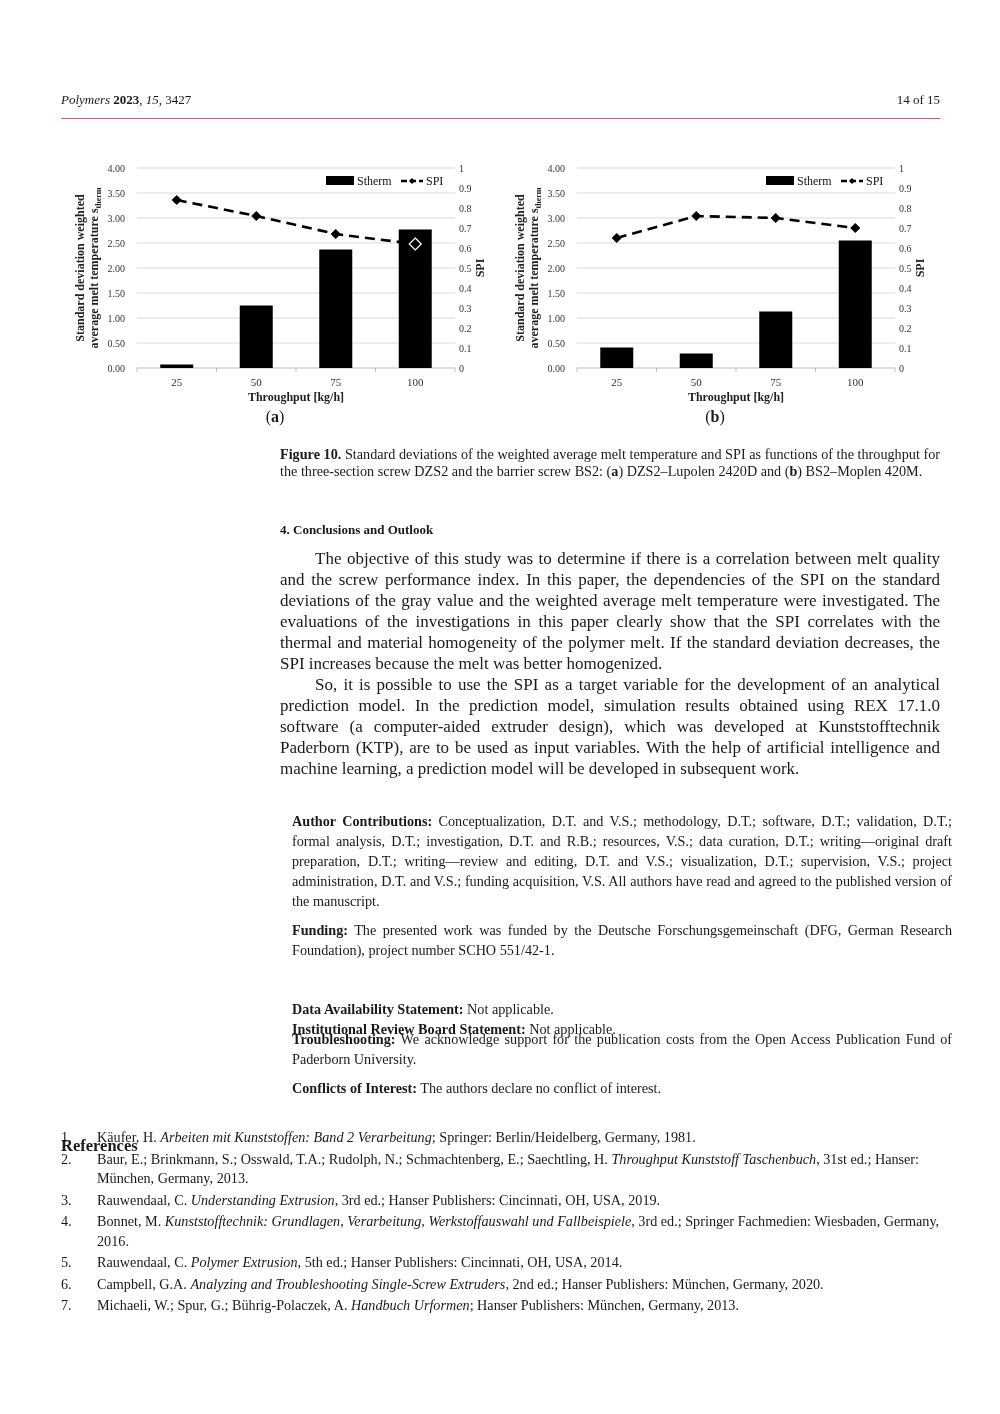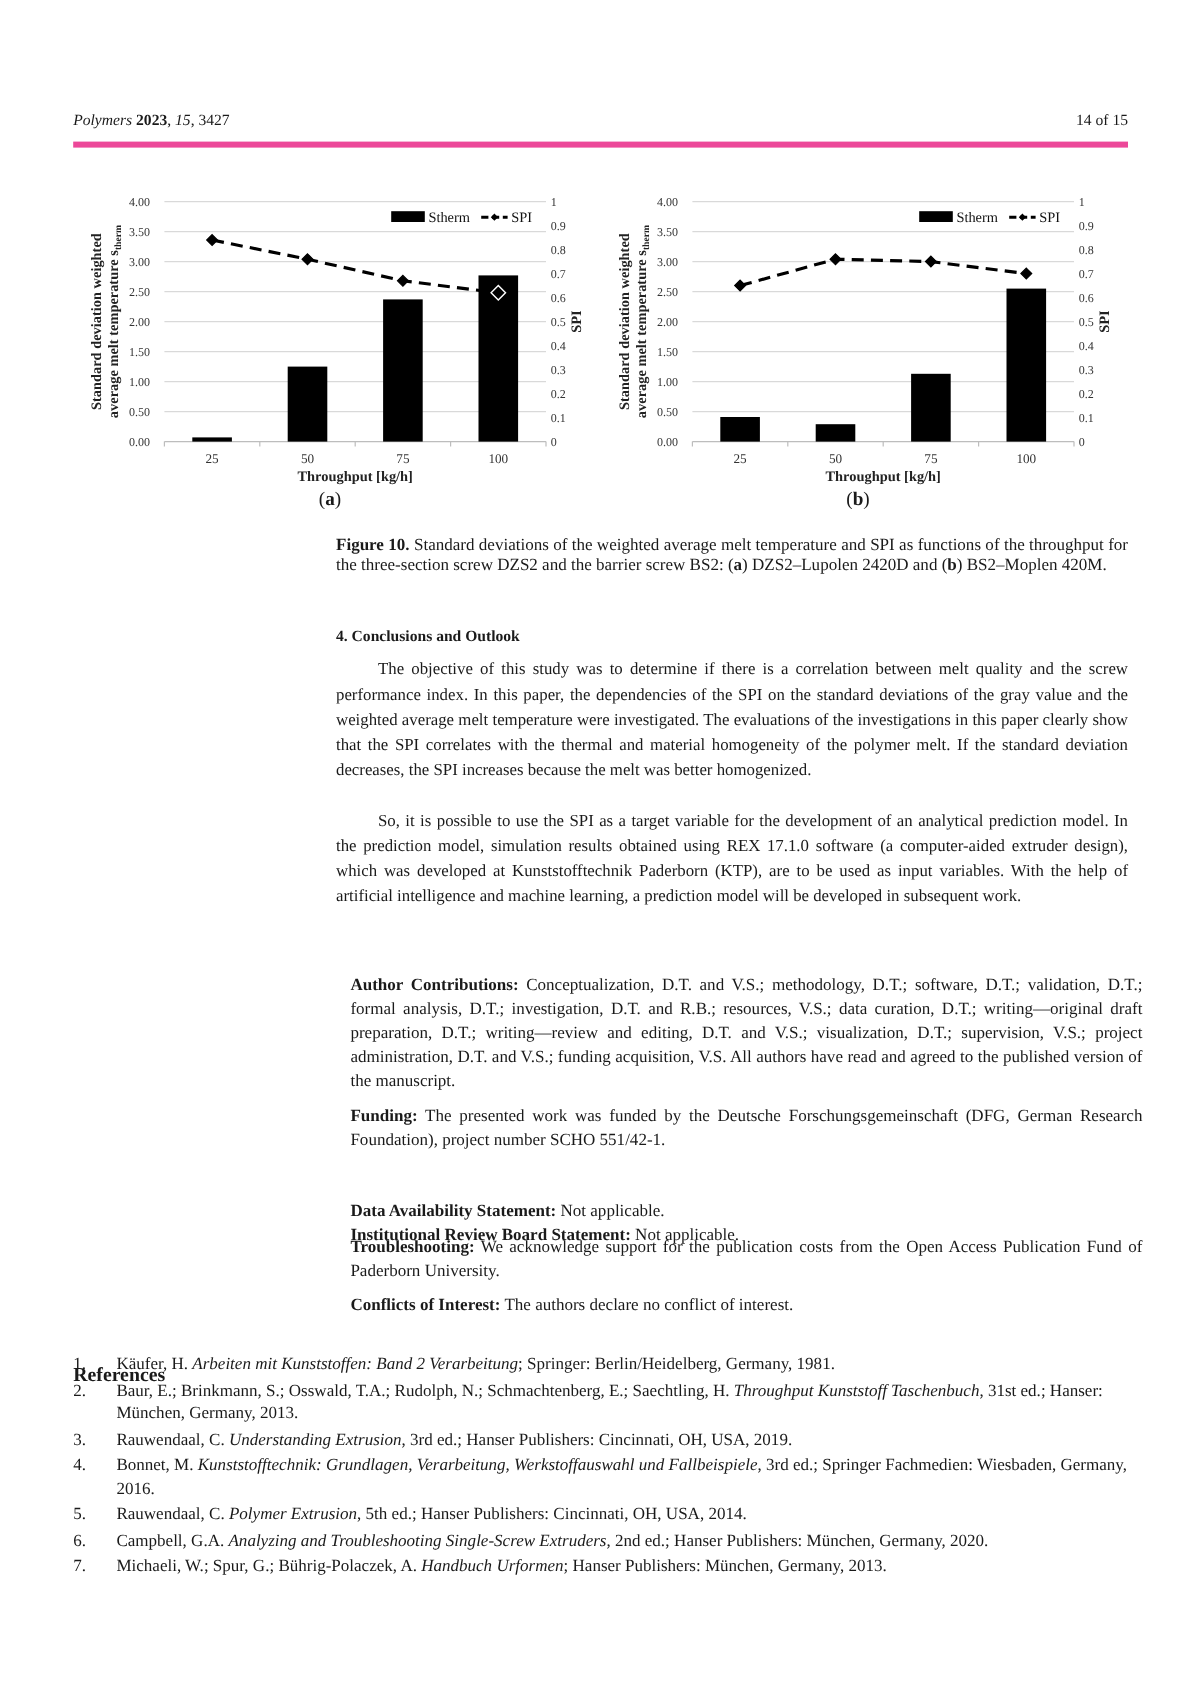--- a/index.html
+++ b/index.html
@@ -1,37 +1,37 @@
 <!DOCTYPE html>
 <html><head>
 <meta charset="utf-8">
 <style>
   html, body { margin: 0; padding: 0; background: #ffffff; }
   body { width: 1000px; height: 1414px; position: relative; font-family: "Liberation Serif", serif; color: #1a1a1a; overflow: hidden; }
-  .header { position: absolute; top: 92px; left: 61px; width: 879px; height: 26px; border-bottom: 5px solid #ec4899; font-size: 13px; }
+  .header { position: absolute; top: 92px; left: 61px; width: 879px; height: 26px; border-bottom: 1px solid #ec4899; font-size: 13px; }
   .header .left { position: absolute; left: 0; top: 0; }
   .header .right { position: absolute; right: 0; top: 0; }
   .header i { font-style: italic; }
   .header b { font-weight: bold; }
 
   .chart { position: absolute; top: 158px; width: 440px; height: 270px; }
   .chart svg { position: absolute; left: 0; top: 0; }
   .chart-a { left: 60px; }
   .chart-b { left: 500px; }
   .chart .tick { font-family: "Liberation Serif", serif; font-size: 10px; fill: #333; }
   .chart .axis-title { font-family: "Liberation Serif", serif; font-size: 12px; font-weight: bold; fill: #222; }
   .chart .legend-text { font-family: "Liberation Serif", serif; font-size: 12px; fill: #111; }
   .sub-label { position: absolute; font-size: 16px; text-align: center; width: 40px; }
   .sub-label b { font-weight: bold; }
 
   .text-col { position: absolute; left: 280px; width: 660px; }
   .caption { top: 446px; font-size: 14.2px; line-height: 17px; text-align: justify; }
   .caption b { font-weight: bold; }
   .section-title { top: 522px; font-size: 13px; font-weight: bold; }
-  .para { font-size: 14px; line-height: 21px; text-align: justify; text-indent: 35px; margin: 0; }
+  .para { font-size: 17px; line-height: 21px; text-align: justify; text-indent: 35px; margin: 0; }
   .para-1 { top: 548px; }
   .para-2 { top: 674px; }
   .backmatter { font-size: 14.2px; line-height: 20px; text-align: justify; margin: 12px; }
   .backmatter .bm-label { font-weight: bold; }
   .bm-author { top: 799px; }
   .bm-funding { top: 908px; }
   .bm-irb { top: 1007px; }
   .bm-data { top: 987px; }
   .bm-ack { top: 1017px; }
   .bm-coi { top: 1066px; }

